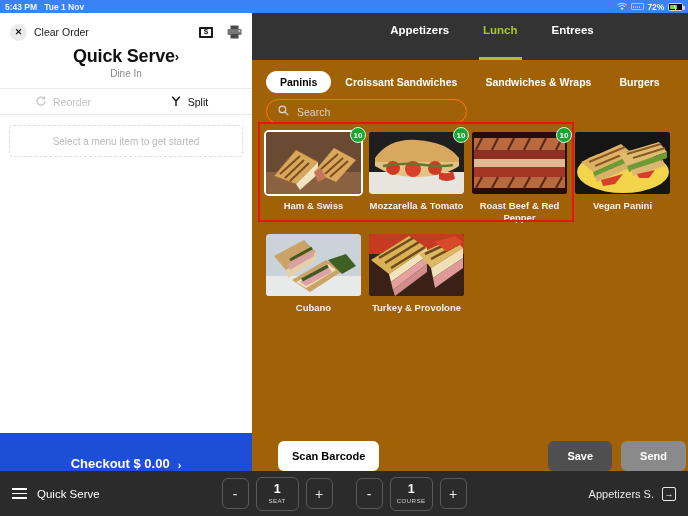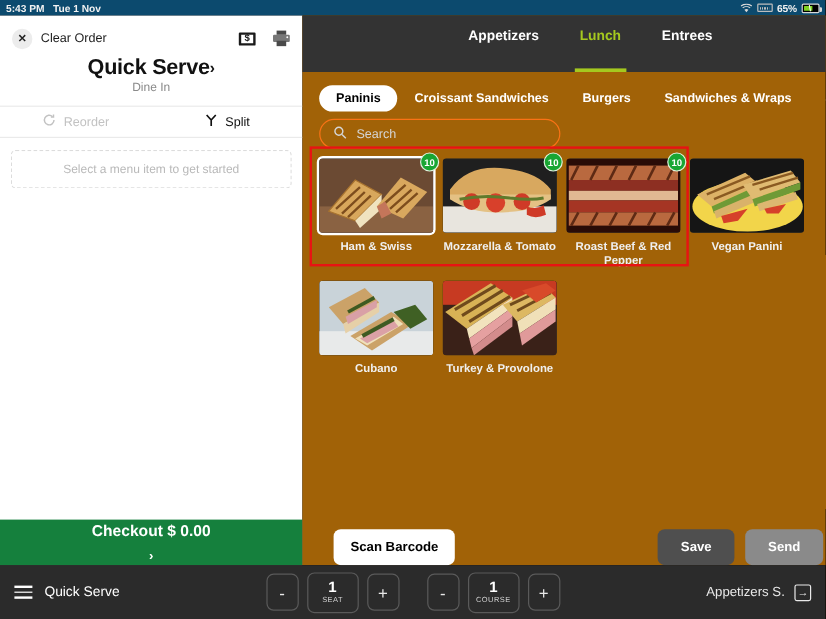--- a/index.html
+++ b/index.html
@@ -8,21 +8,21 @@
     background: #000;
     font-family: "Liberation Sans", sans-serif;
     overflow: hidden;
   }
 
   #app { position: relative; width: 688px; height: 516px; background: #000; }
 
   
   .statusbar {
     position: absolute; top: 0; left: 0; width: 688px; height: 13px;
-    background: #0c4a6e; color: #f2f2f2;
+    background: #3b82f6; color: #f2f2f2;
     font-size: 8.5px; font-weight: 700;
     display: flex; align-items: center; justify-content: space-between;
     padding: 0 5px;
   }
   .sb-left { display: flex; align-items: center; gap: 7px; }
   .sb-right { display: flex; align-items: center; gap: 4px; }
   .wifi-ico { display:inline-block; width: 10px; height: 8px; position: relative; }
   .wifi-ico svg { display:block; }
   .sim-ico {
     display:inline-block; width: 13px; height: 7px;
@@ -98,23 +98,23 @@
   .order-action.enabled { color: #111; font-weight: 400; }
 
   .empty-zone { flex: 1; padding: 10px 9px; }
   .empty-box {
     border: 1px dashed #dcdcdc; border-radius: 4px;
     height: 32px; display: flex; align-items: center; justify-content: center;
     font-size: 10px; color: #b9b9b9;
   }
 
   .checkout-btn {
-    height: 38px; background: #15803d; color: #fff;
-    display: flex; align-items: center; justify-content: center;
-    font-size: 13px; font-weight: 700; gap: 8px; cursor: pointer; flex-direction: column;
+    height: 38px; background: #1d4ed8; color: #fff;
+    display: flex; align-items: flex-end; justify-content: center;
+    font-size: 13px; font-weight: 700; gap: 8px; cursor: pointer;
   }
   .checkout-btn .chev { font-size: 11px; }
 
   
   .menu-panel {
     position: absolute; top: 13px; left: 252px; width: 480px; height: 458px;
     background: #a16207;
   }
   .cat-tabs {
     height: 47px; background: #333333;
@@ -250,21 +250,21 @@
     </div>
     <div class="sb-right">
       <span class="wifi-ico">
         <svg width="10" height="8" viewBox="0 0 10 8">
           <path d="M5 7.2 L3.3 5.2 a2.6 2.6 0 0 1 3.4 0 Z" fill="#d8d8d8"></path>
           <path d="M1.9 3.6 a4.6 4.6 0 0 1 6.2 0" stroke="#d8d8d8" stroke-width="1" fill="none"></path>
           <path d="M0.5 2.0 a7 7 0 0 1 9 0" stroke="#d8d8d8" stroke-width="1" fill="none"></path>
         </svg>
       </span>
       <span class="sim-ico"></span>
-      <span class="batt-pct">65%</span>
+      <span class="batt-pct">72%</span>
       <span class="batt">
         <span class="batt-fill"></span>
           <span class="batt-bolt">\</span>
       </span>
     </div>
   </div>
 
   <div class="order-panel">
     <div class="order-head">
       <div class="order-head-row">
@@ -324,22 +324,22 @@
 
     <div class="cat-tabs">
       <div class="cat-tab">Appetizers</div>
       <div class="cat-tab active">Lunch</div>
       <div class="cat-tab">Entrees</div>
     </div>
 
     <div class="subcats">
       <div class="subcat active">Paninis</div>
       <div class="subcat">Croissant Sandwiches</div>
+      <div class="subcat">Sandwiches &amp; Wraps</div>
       <div class="subcat">Burgers</div>
-      <div class="subcat">Sandwiches &amp; Wraps</div>
       <div class="subcat">Sp</div>
     </div>
 
     <div class="search-row">
       <div class="search-box">
         <span>
           <svg width="11" height="11" viewBox="0 0 11 11">
             <circle cx="4.4" cy="4.4" r="3.3" stroke="#d5d5d5" stroke-width="1.2" fill="none"></circle>
             <path d="M7 7 L10.2 10.2" stroke="#d5d5d5" stroke-width="1.2"></path>
           </svg>

